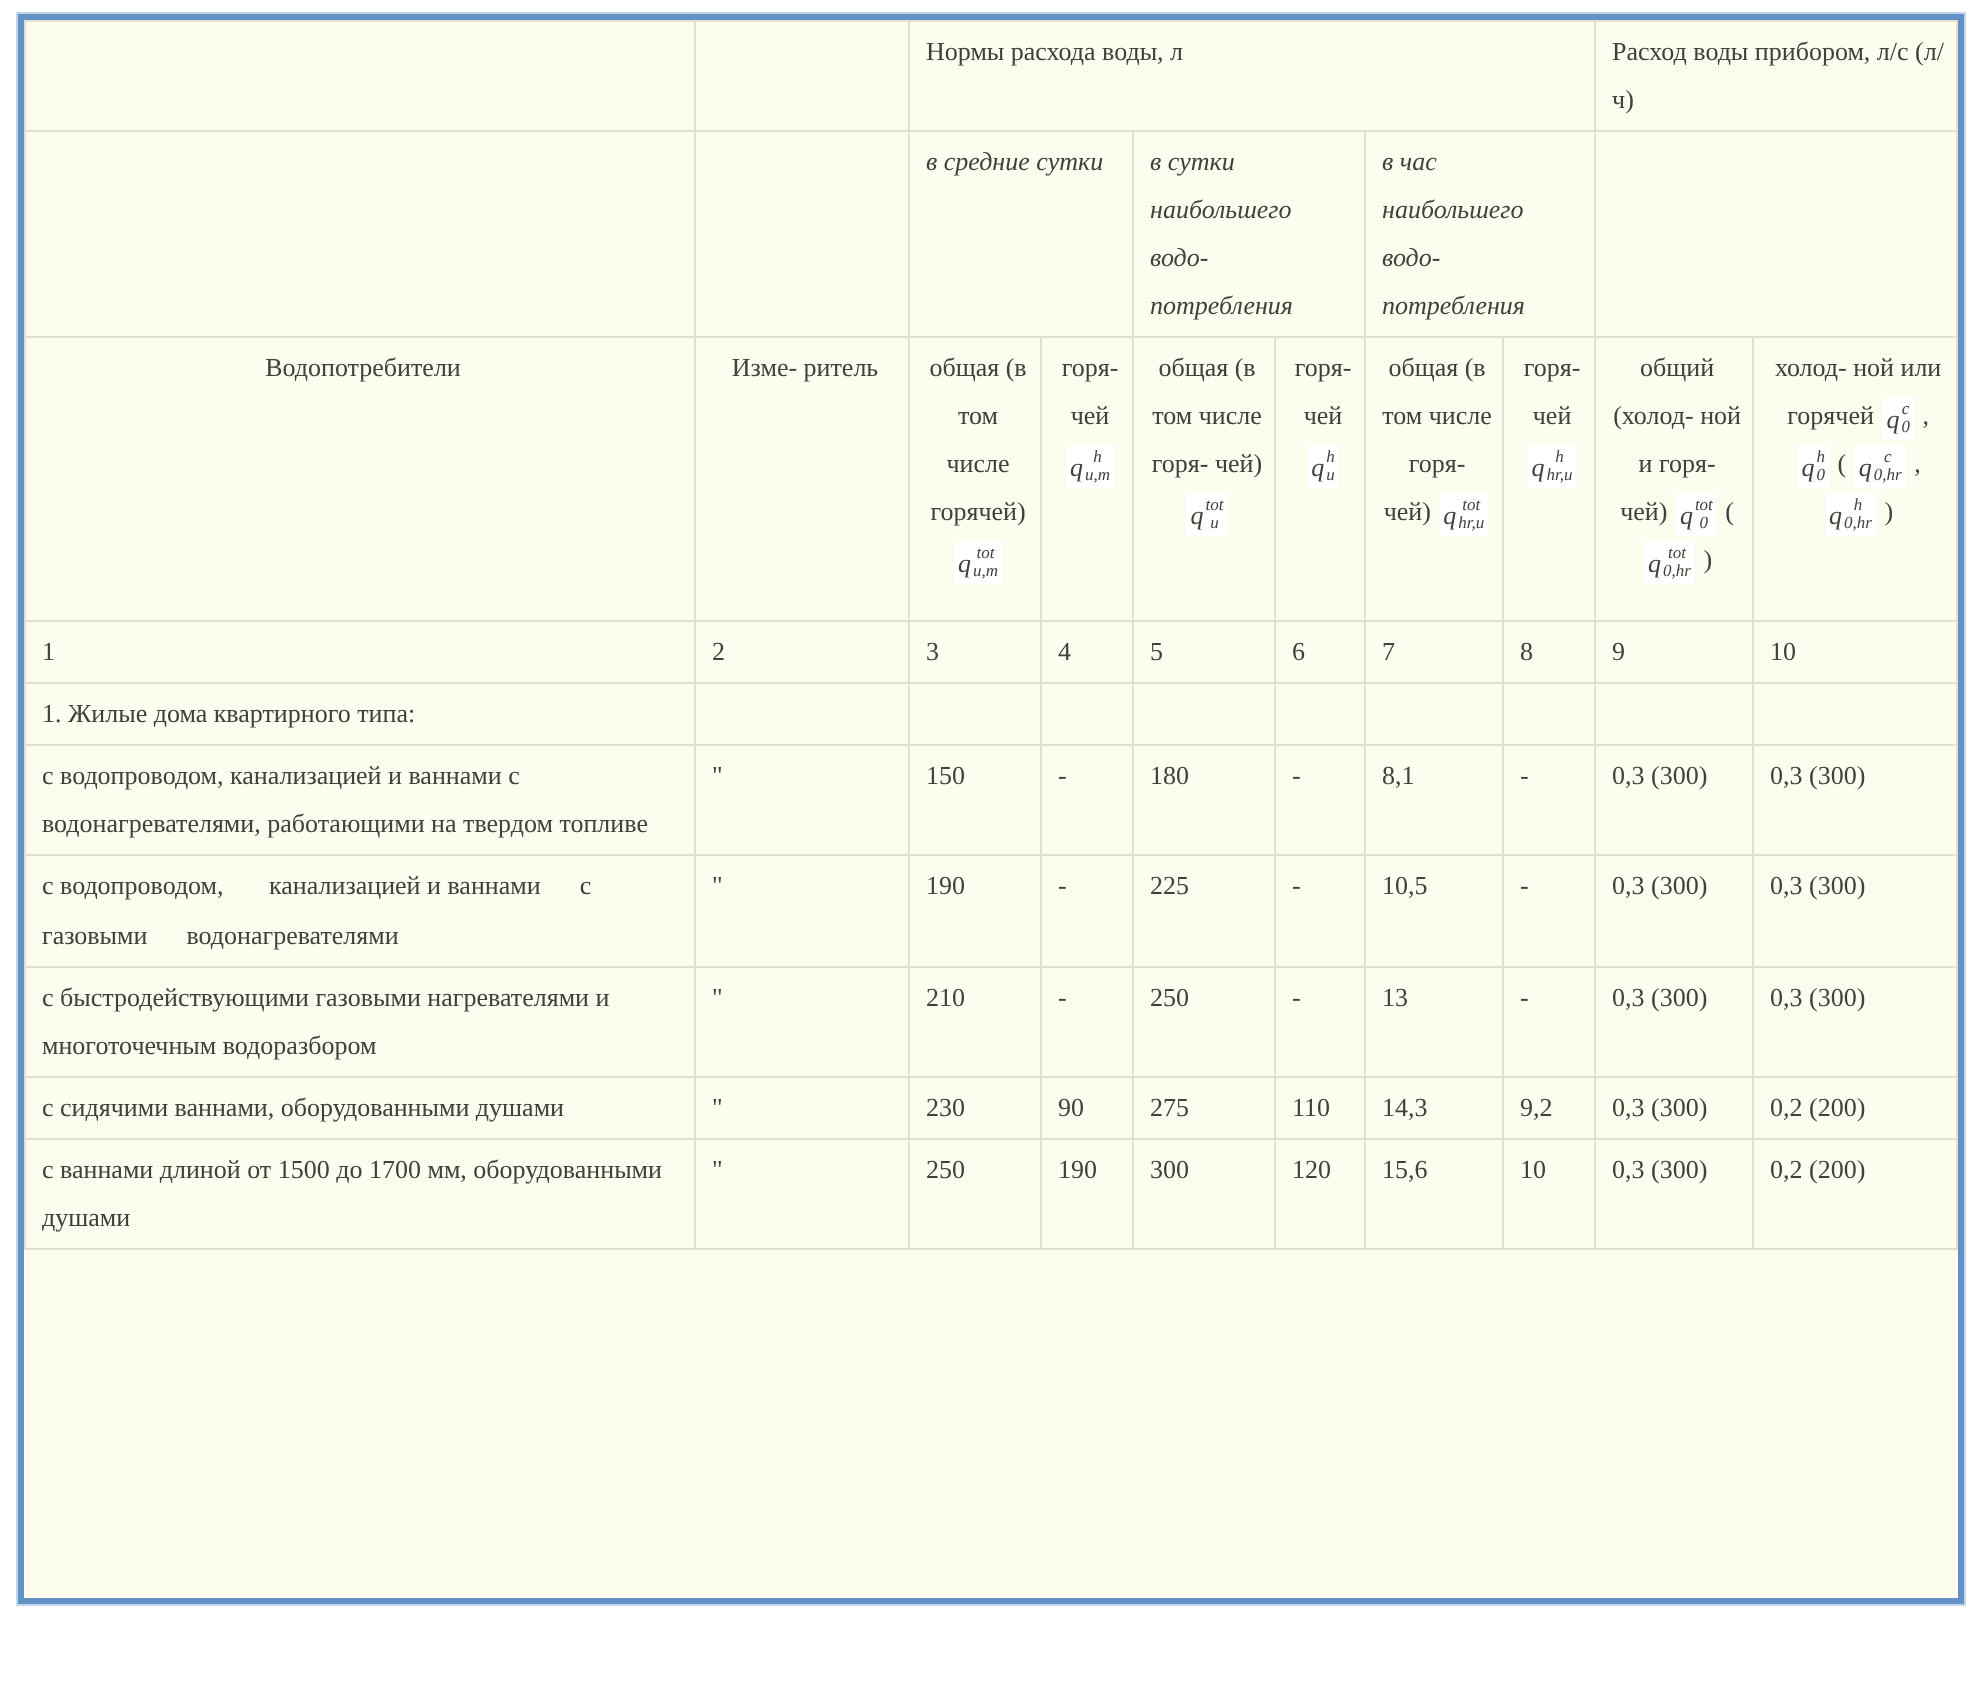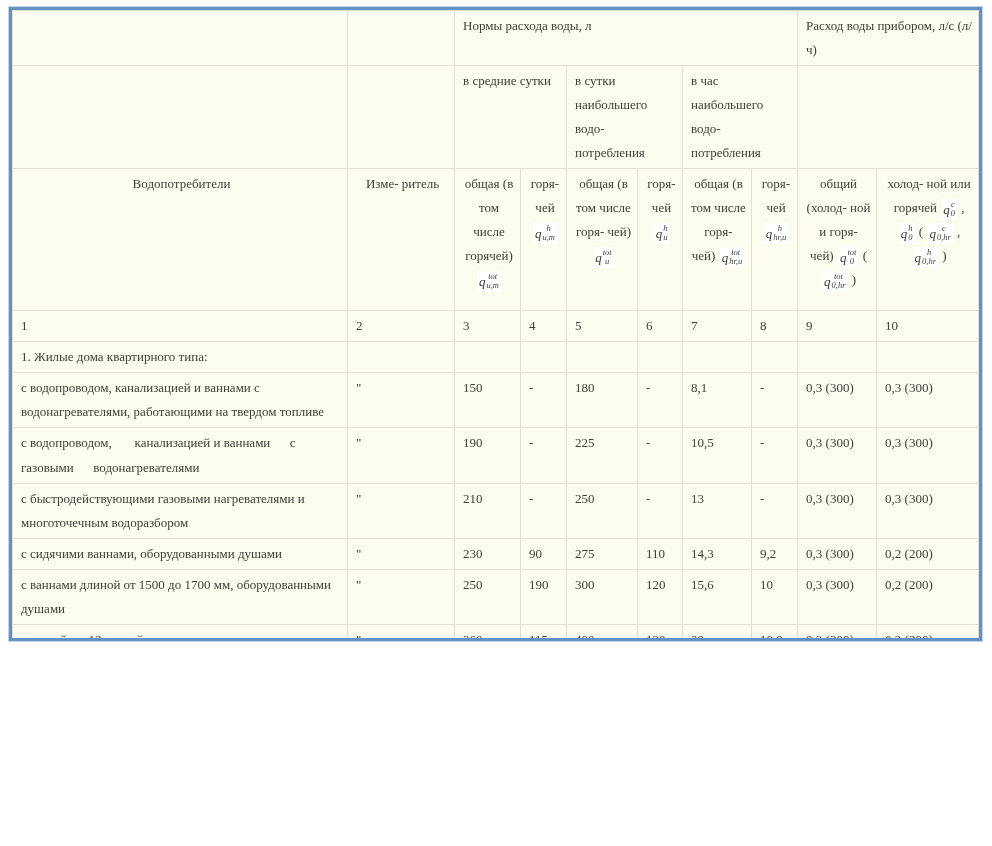--- a/index.html
+++ b/index.html
@@ -8,38 +8,38 @@
     --text:#40403c;
     --frame:#6291c5;
     --frame_halo:#c3d5ec;
     --formula_bg:#ffffff;
     --page_bg:#ffffff;
   }
   *{box-sizing:border-box;}
   html,body{margin:0;padding:0;background:var(--page_bg);}
   .page{width:992px;height:846px;background:var(--page_bg);position:relative;font-family:"Liberation Serif","DejaVu Serif",serif;color:var(--text);}
   .table-frame{
-    position:absolute;left:9px;top:7px;width:973px;height:634px;
+    position:absolute;left:9px;top:7px;width:973px;height:795px;
     border:3px solid var(--frame);
     box-shadow:0 0 0 1px var(--frame_halo);
     background:var(--table_bg);
     overflow:hidden;
   }
   table{
     border-collapse:collapse;table-layout:fixed;width:966px;
     font-size:13px;line-height:1.85;color:var(--text);
   }
   td{
     border:1px solid var(--grid);
     vertical-align:top;text-align:left;
     padding:3px 5px 3px 8px;
     overflow:hidden;
   }
   tr.h1 td{height:47px;}
-  tr.h2 td{height:92px;}
+  tr.h2 td{height:92px;font-style:italic;}
   tr.h3 td{height:142px;text-align:center;}
   tr.hn td{height:31px;}
   
   .fm{
     display:inline-flex;align-items:center;
     background:var(--formula_bg);
     font-family:"Liberation Serif","DejaVu Serif",serif;
     font-style:italic;
     padding:1px 2px;margin:0 1px;
     vertical-align:middle;line-height:1;
@@ -279,28 +279,16 @@
             <td>"</td>
             <td>250</td>
             <td>190</td>
             <td>300</td>
             <td>120</td>
             <td>15,6</td>
             <td>10</td>
             <td>0,3 (300)</td>
             <td>0,2 (200)</td>
           </tr>
-          <tr>
-            <td class="ptx">высотой св. 12 этажей с централизованным горячим водоснабжением и повышенными требованиями к их благоустройству</td>
-            <td>"</td>
-            <td>360</td>
-            <td>115</td>
-            <td>400</td>
-            <td>130</td>
-            <td>20</td>
-            <td>10,9</td>
-            <td>0,3 (300)</td>
-            <td>0,2 (200)</td>
-          </tr>
         </tbody>
     </table>
   </div>
 </div>
 
 </body></html>

